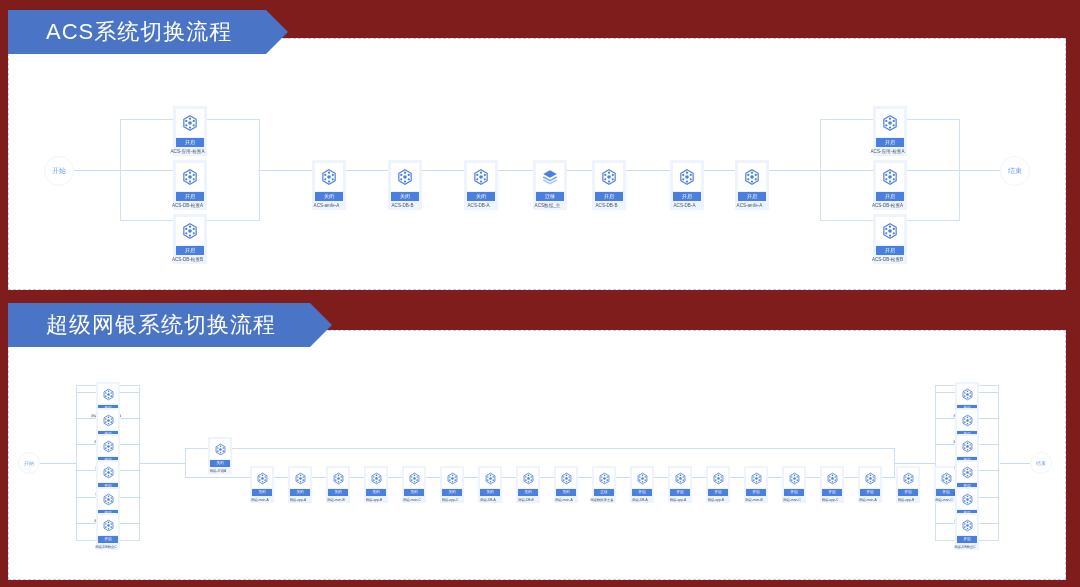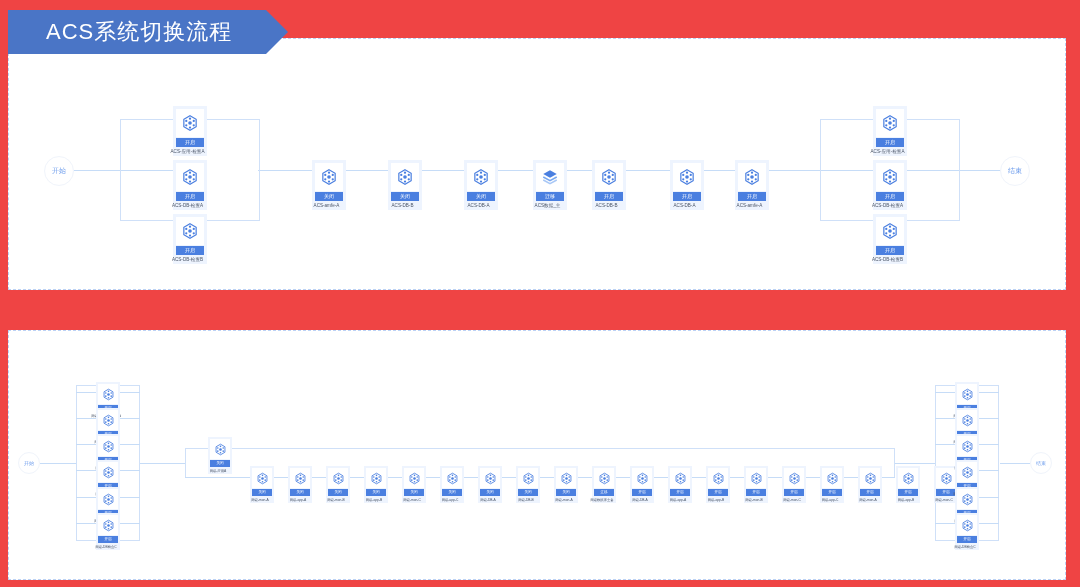--- a/index.html
+++ b/index.html
@@ -3,21 +3,21 @@
 <meta charset="utf-8">
 <style>
   * { box-sizing: border-box; }
   html, body {
     margin: 0; padding: 0;
     width: 1080px; height: 587px;
     background: #ffffff;
     font-family: "Liberation Sans", "DejaVu Sans", sans-serif;
     overflow: hidden;
   }
-  #stage { position: relative; width: 1080px; height: 587px; background:#ef4444; }
+  #stage { position: relative; width: 1080px; height: 587px; background:#7f1d1d; }
 
   
   .section {
     position: absolute;
     border: 1.3px dashed #bcd2f5;
     background: #ffffff;
   }
   .sec1 { left: 8px;  top: 38px;  width: 1058px; height: 252px; }
   .sec2 { left: 8px;  top: 330px; width: 1058px; height: 250px; }
 
@@ -345,20 +345,23 @@
             <circle cx="12" cy="18" r="1.5" fill="#4a7fe0"></circle>
           </svg>
         </div>
         <div class="badge">开启</div>
         <div class="caption">ACS-DB-检查B</div>
       </div>
     </div>
 
   <div class="section sec2"></div>
 
+  <div class="ribbon rib2">
+    <span class="rtext">超级网银系统切换流程</span>
+  </div>
 
   <div class="terminal term-sm" style="left:18px; top:452px;">
     <span>开始</span>
   </div>
   <div class="terminal term-sm" style="left:1030px; top:452px;">
     <span>结束</span>
   </div>
 
   <div class="line hline" style="left:40px; top:463px; width:36px;"></div>
   <div class="line hline" style="left:140px; top:463px; width:45px;"></div>

